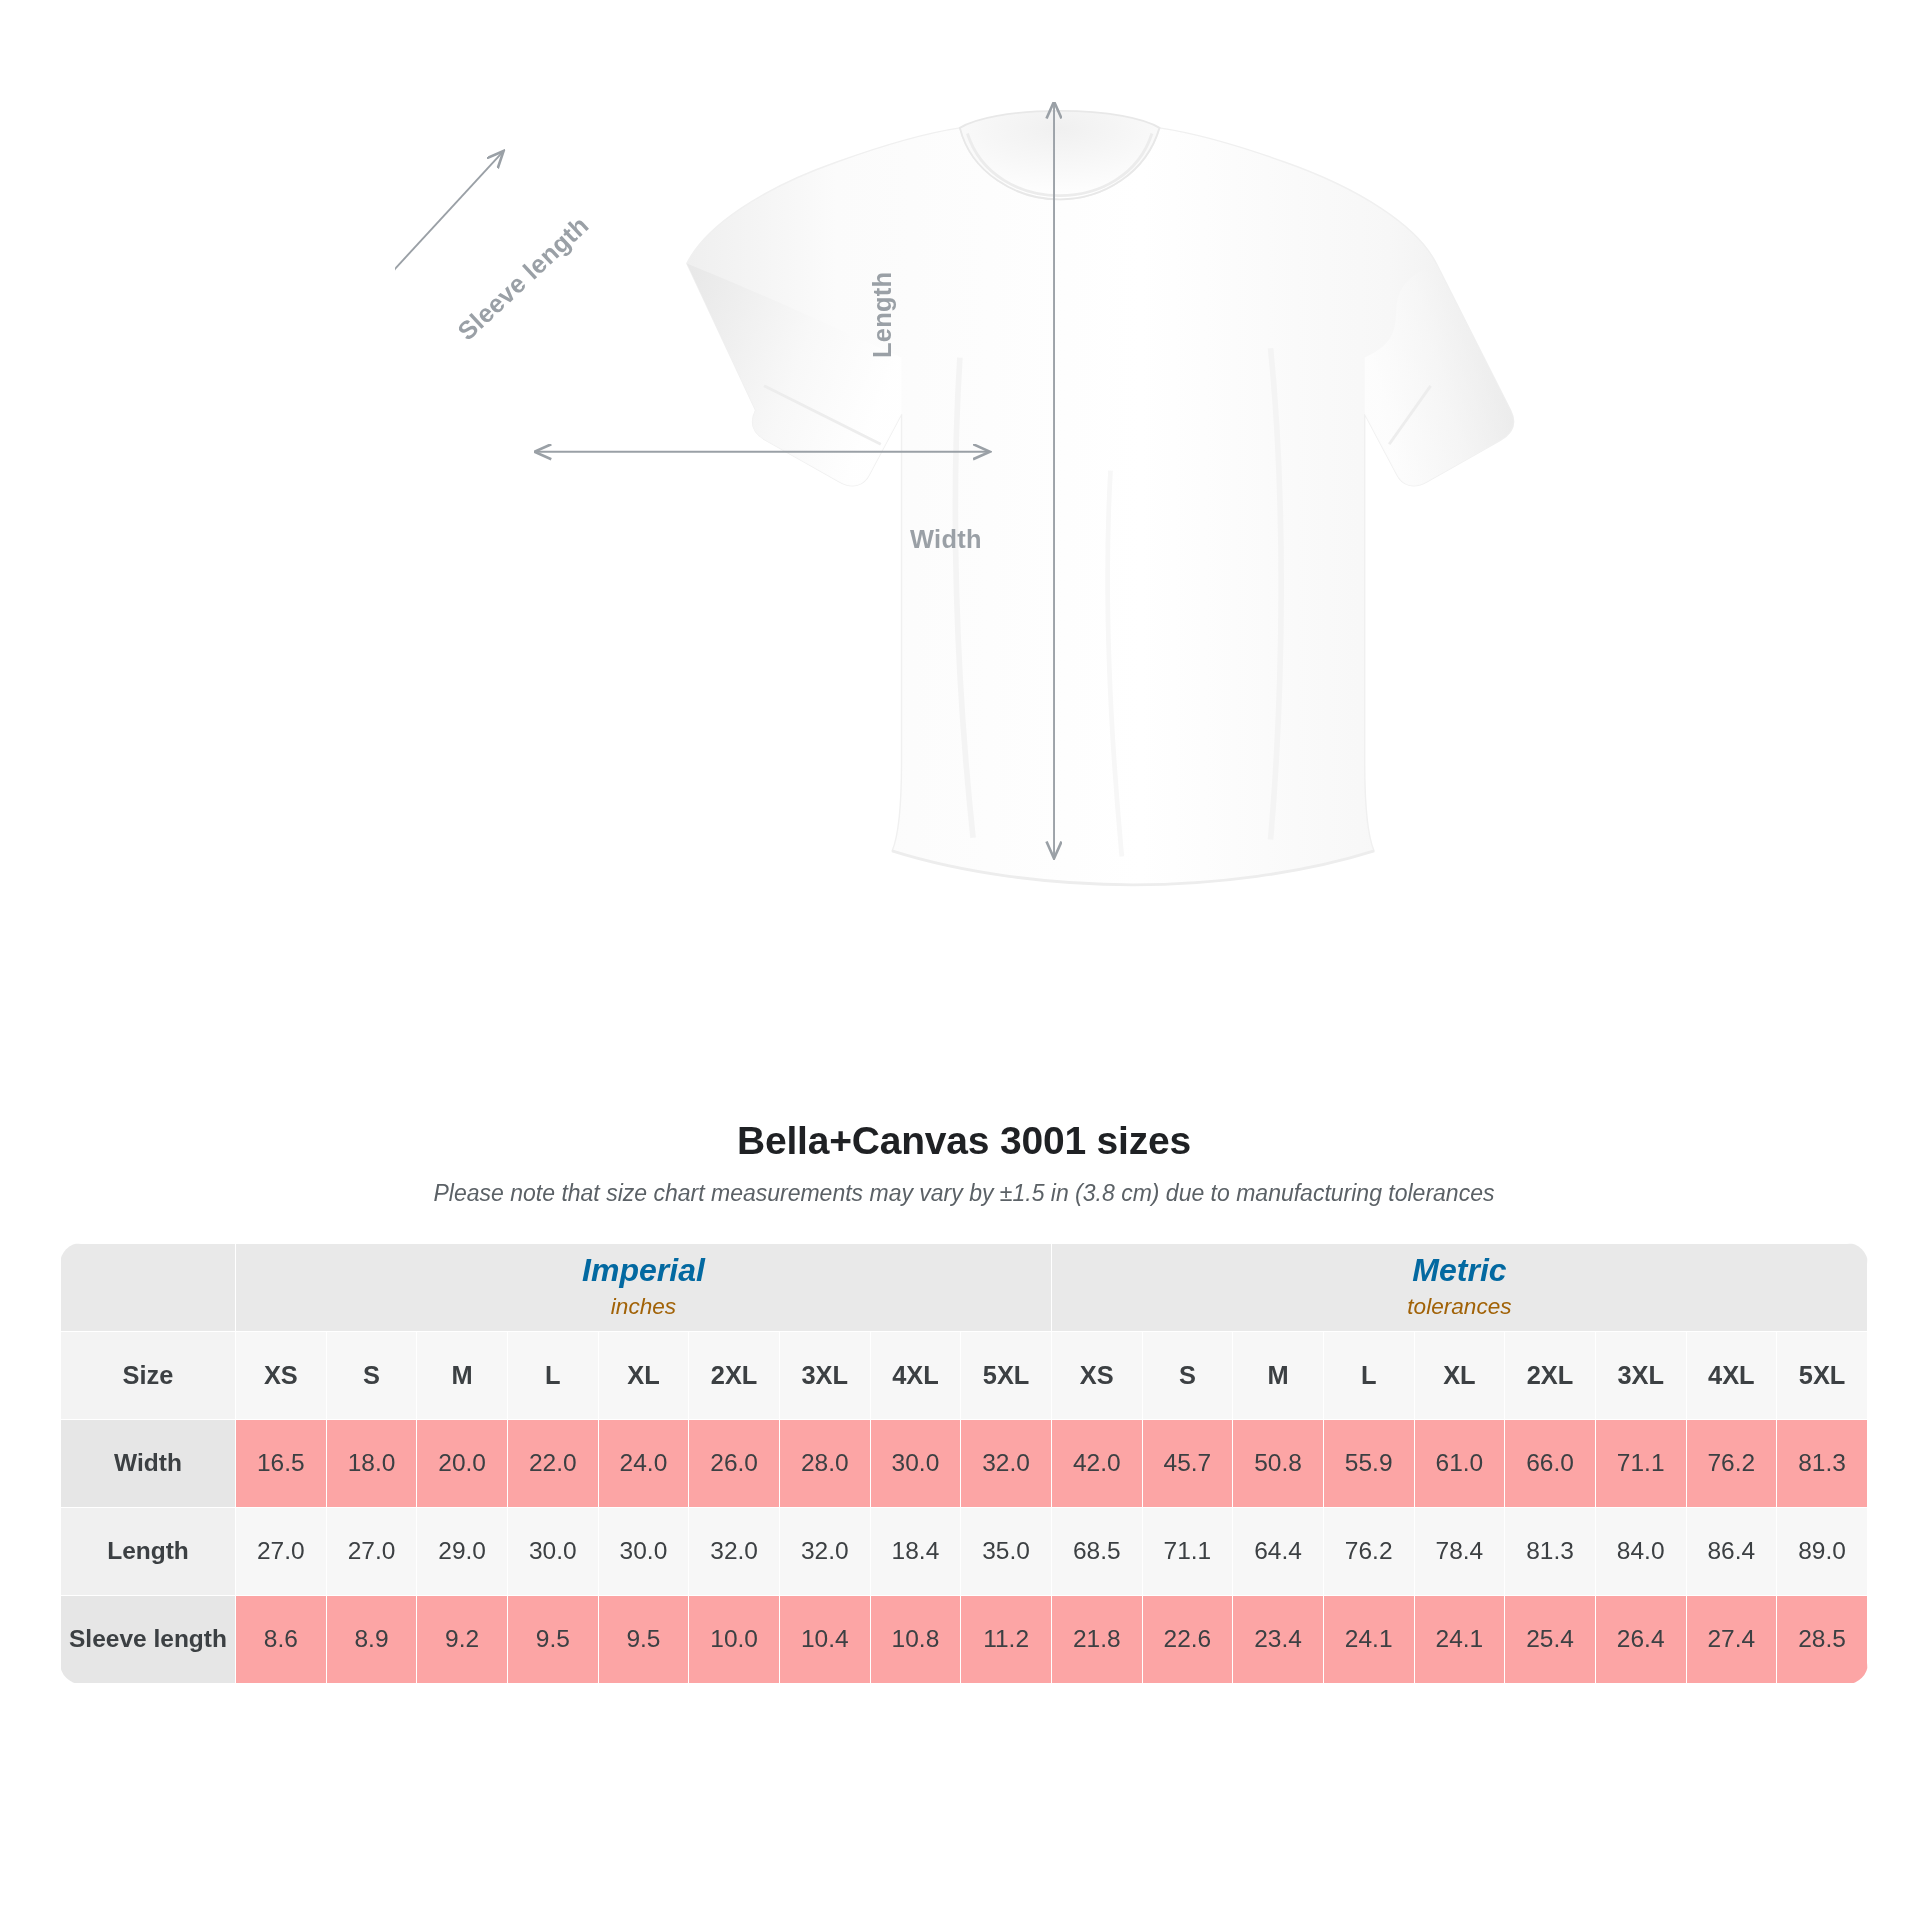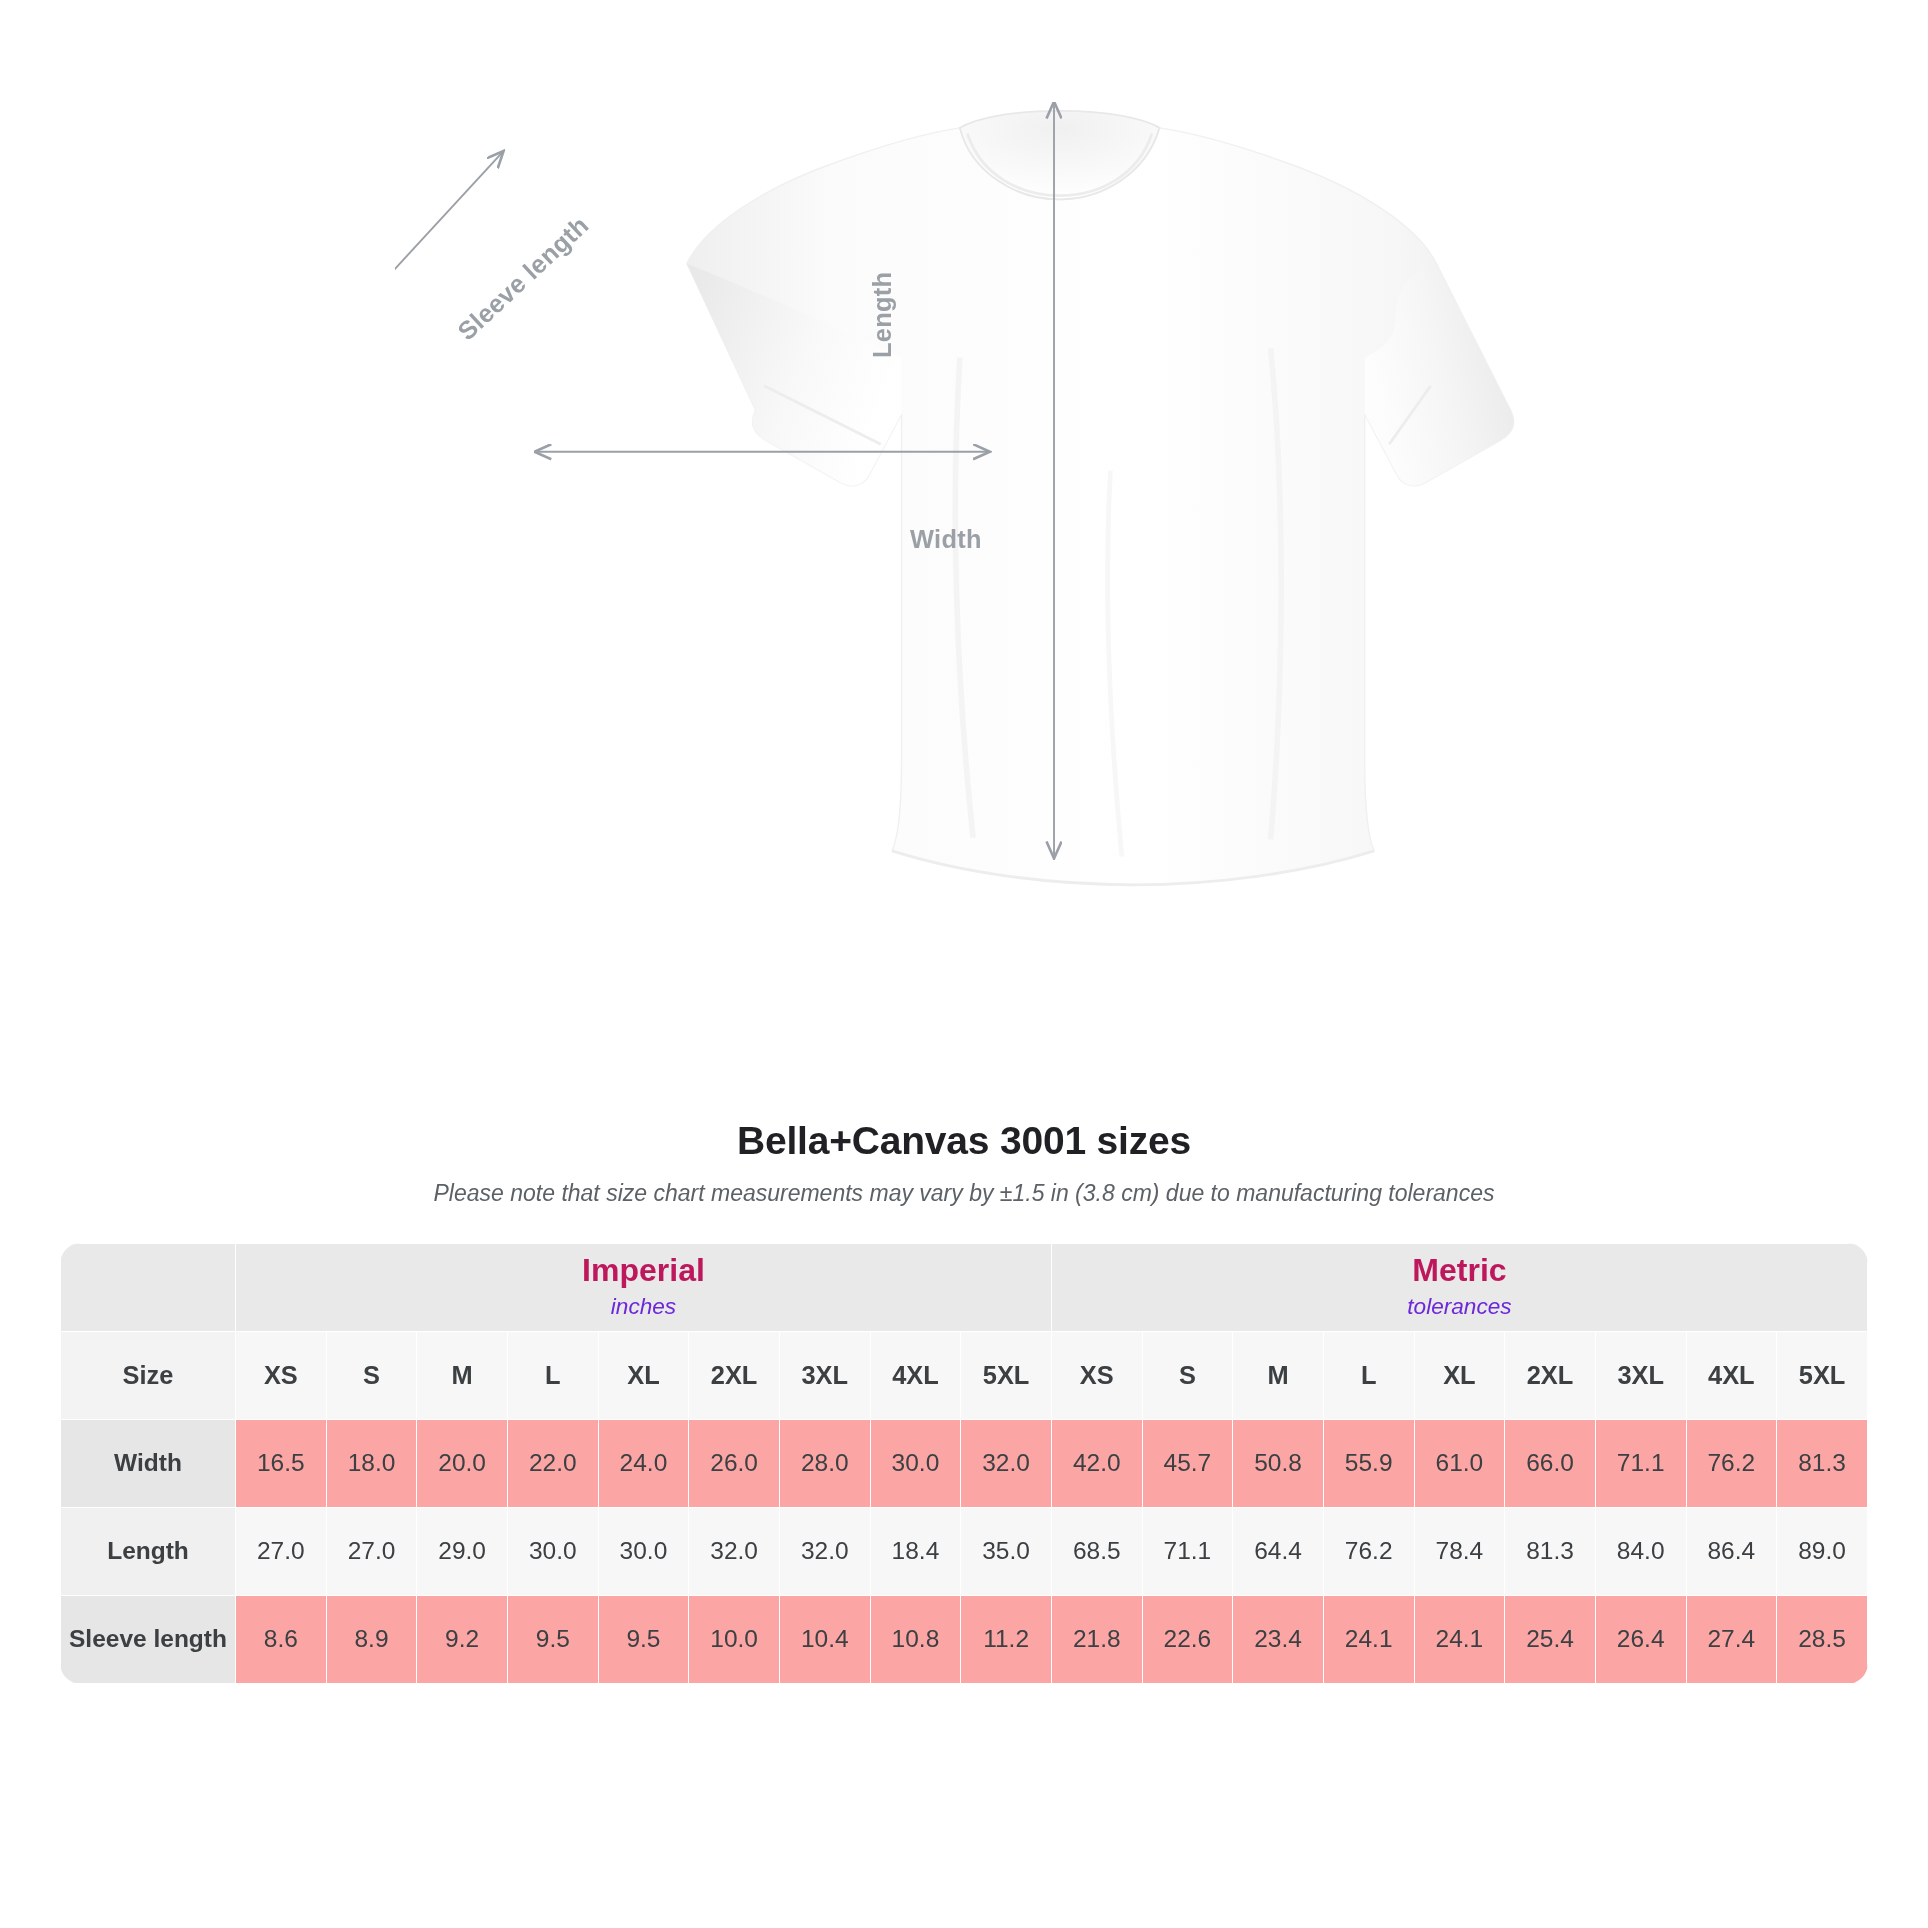--- a/index.html
+++ b/index.html
@@ -101,28 +101,29 @@
     border: 0.9px solid #ffffff;
     padding: 0;
     height: 87px;
   }
   .unit-head {
     background: #e9e9e9;
     height: 137px;
   }
   .unit-head .unit-name {
     font-size: 32px;
-    font-weight: bold;
-    color: #be185d;
+    font-style: italic;
+    font-weight: bold;
+    color: #0369a1;
     line-height: 1.25;
   }
   .unit-head .unit-sub {
     font-size: 22.6px;
     font-style: italic;
-    color: #6d28d9;
+    color: #a16207;
     line-height: 1.5;
   }
   .corner-cell {
     background: #e9e9e9;
   }
   tr.head-row td {
     background: #f7f7f7;
     font-weight: bold;
     color: #3c4043;
     font-size: 25.4px;

